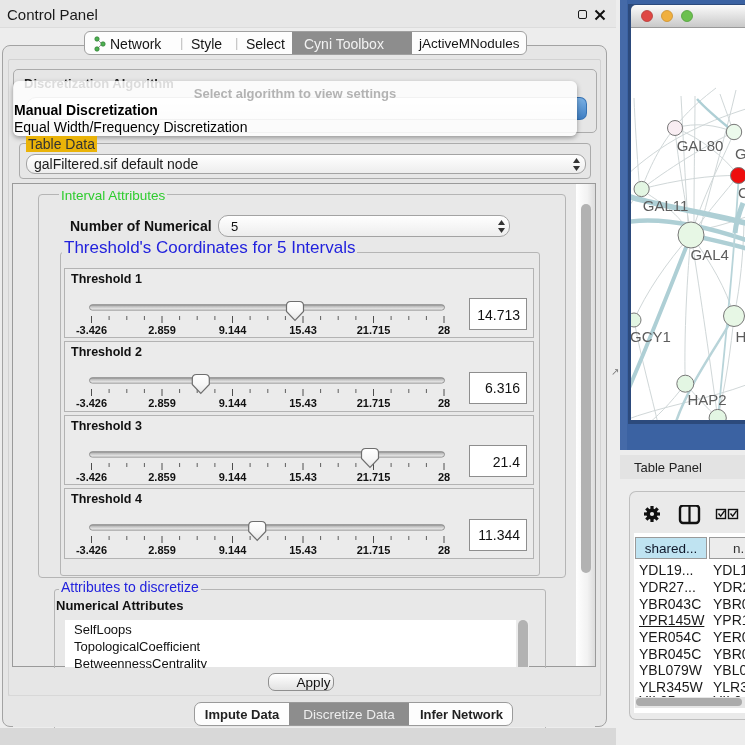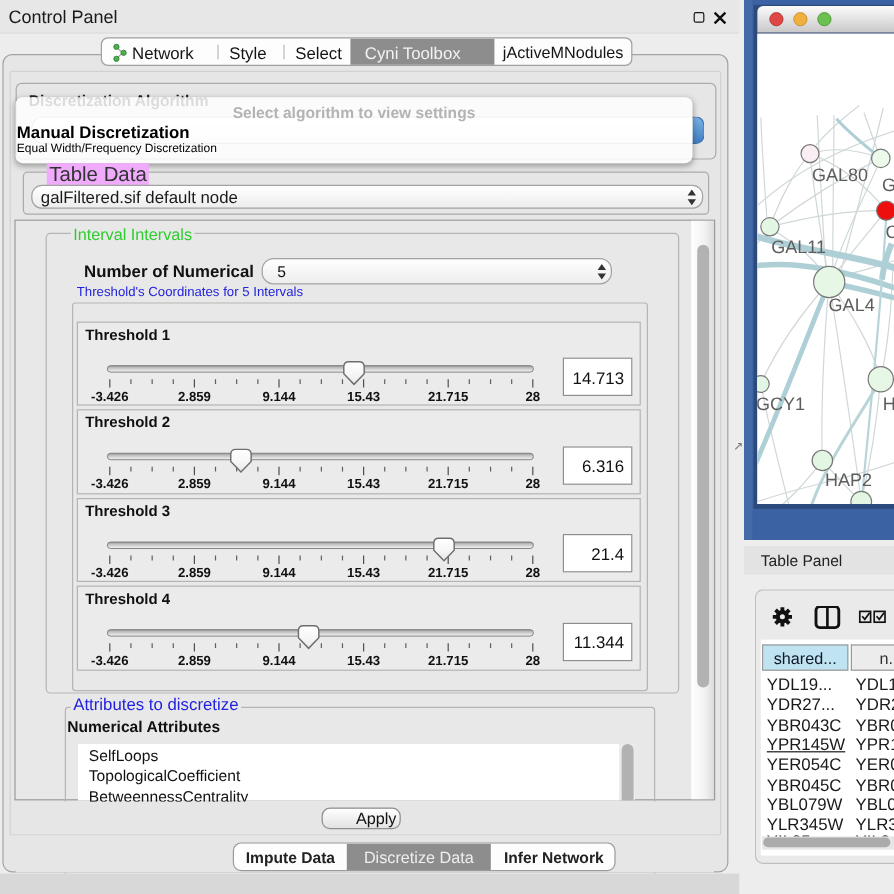--- a/index.html
+++ b/index.html
@@ -45,49 +45,49 @@
 <div class="groupbox" style="left:13px;top:69px;width:584px;height:64px;"></div>
 <div class="gtitle" style="left:24px;top:76px;font-weight:bold;color:#222;">Discretization Algorithm</div>
 
 <div class="abs" style="left:26px;top:97px;width:560px;height:23px;background:linear-gradient(#ffffff,#ededed);border:1px solid #b0b0b0;border-radius:10px;"></div>
 
 <div class="abs" style="left:577px;top:97px;width:10px;height:23px;background:linear-gradient(#7ab0e4,#3f7fc4);border:1.5px solid #3572b4;border-left:none;border-radius:0 7px 7px 0;"></div>
 
 <div class="abs" style="left:13px;top:81px;width:564px;height:55px;background:rgba(255,255,255,0.84);border-radius:6px;box-shadow:0 2px 5px rgba(0,0,0,0.35);"></div>
 <div class="abs" style="left:13px;top:86px;width:564px;text-align:center;font-size:13px;font-weight:bold;color:#b3b3b3;">Select algorithm to view settings</div>
 <div class="abs" style="left:14px;top:101.5px;width:562px;font-size:14px;font-weight:bold;color:#000;">Manual Discretization</div>
-<div class="abs" style="left:14px;top:118.5px;width:610px;font-size:10px;color:#000;">Equal Width/Frequency Discretization</div>
+<div class="abs" style="left:14px;top:118.5px;width:610px;font-size:14px;color:#000;">Equal Width/Frequency Discretization</div>
 
 <div class="groupbox" style="left:19px;top:143px;width:572px;height:36px;border-radius:4px;"></div>
-<div class="gtitle" style="left:39px;top:136px;background:#f0abfc;padding:0 2px;font-size:17px;">Table Data</div>
+<div class="gtitle" style="left:26px;top:136px;background:#eab308;padding:0 2px;font-size:14px;">Table Data</div>
 <div class="abs" style="left:26px;top:154px;width:560px;height:20px;background:linear-gradient(#ffffff,#ededed);border:1px solid #a3a3a3;border-radius:9px;"></div>
 <div class="abs" style="left:34px;top:156px;font-size:14px;color:#1a1a1a;">galFiltered.sif default node</div>
 <svg class="abs" style="left:572px;top:157px;" width="9" height="15" viewBox="0 0 9 15">
   <path d="M4.5 1 L8 6 H1 Z" fill="#333"></path>
     <path d="M4.5 14 L8 9 H1 Z" fill="#333"></path>
 </svg>
 
 <div class="abs" style="left:12px;top:183px;width:584px;height:484px;background:#e8e8e8;border:1px solid #9a9a9a;"></div>
 
 <div class="abs" style="left:576px;top:184px;width:19px;height:482px;background:linear-gradient(90deg,#ffffff,#f2f2f2 60%,#dcdcdc);"></div>
 <div class="abs" style="left:581px;top:204px;width:10px;height:369px;background:#b2b2b2;border-radius:5px;"></div>
 
 <div class="groupbox" style="left:38px;top:194px;width:528px;height:384px;border-radius:4px;border-color:#b5b5b5;"></div>
-<div class="gtitle" style="left:59px;top:187.5px;background:#e8e8e8;padding:0 2px;color:#2ecc2e;font-size:13.5px;">Interval Intervals</div>
+<div class="gtitle" style="left:59px;top:187.5px;background:#e8e8e8;padding:0 2px;color:#2ecc2e;font-size:13.5px;">Interval Attributes</div>
 
 <div class="abs" style="left:70px;top:217.5px;font-size:14px;font-weight:bold;color:#111;">Number of Numerical</div>
 <div class="abs" style="left:218px;top:215px;width:292px;height:22px;background:linear-gradient(#ffffff,#ededed);border:1px solid #a3a3a3;border-radius:10px;"></div>
 <div class="abs" style="left:231px;top:219px;font-size:13px;color:#111;">5</div>
 <svg class="abs" style="left:497px;top:219px;" width="9" height="15" viewBox="0 0 9 15">
   <path d="M4.5 1 L8 6 H1 Z" fill="#333"></path>
     <path d="M4.5 14 L8 9 H1 Z" fill="#333"></path>
 </svg>
 
 <div class="groupbox" style="left:60px;top:252px;width:480px;height:324px;border-radius:3px;border-color:#b5b5b5;"></div>
-<div class="gtitle" style="left:62px;top:238px;background:#e8e8e8;padding:0 2px;color:#2222dd;font-size:11px;">Threshold's Coordinates for 5 Intervals</div>
+<div class="gtitle" style="left:62px;top:238px;background:#e8e8e8;padding:0 2px;color:#2222dd;font-size:17px;">Threshold's Coordinates for 5 Intervals</div>
 
 <div class="abs" style="left:64px;top:267.5px;width:470px;height:70.5px;border:1px solid #b3b3b3;background:#ebebeb;"></div>
 <div class="abs" style="left:71px;top:271.5px;font-size:12.5px;font-weight:bold;color:#111;">Threshold 1</div>
 <svg class="abs" style="left:64px;top:267.5px;" width="470" height="70" viewBox="0 0 470 70">
   <defs>
     <linearGradient id="trk0" x1="0" y1="0" x2="0" y2="1">
       <stop offset="0" stop-color="#8f8f8f"></stop>
         <stop offset="0.3" stop-color="#bdbdbd"></stop>
         <stop offset="0.75" stop-color="#e3e3e3"></stop>
         <stop offset="1" stop-color="#f6f6f6"></stop>

